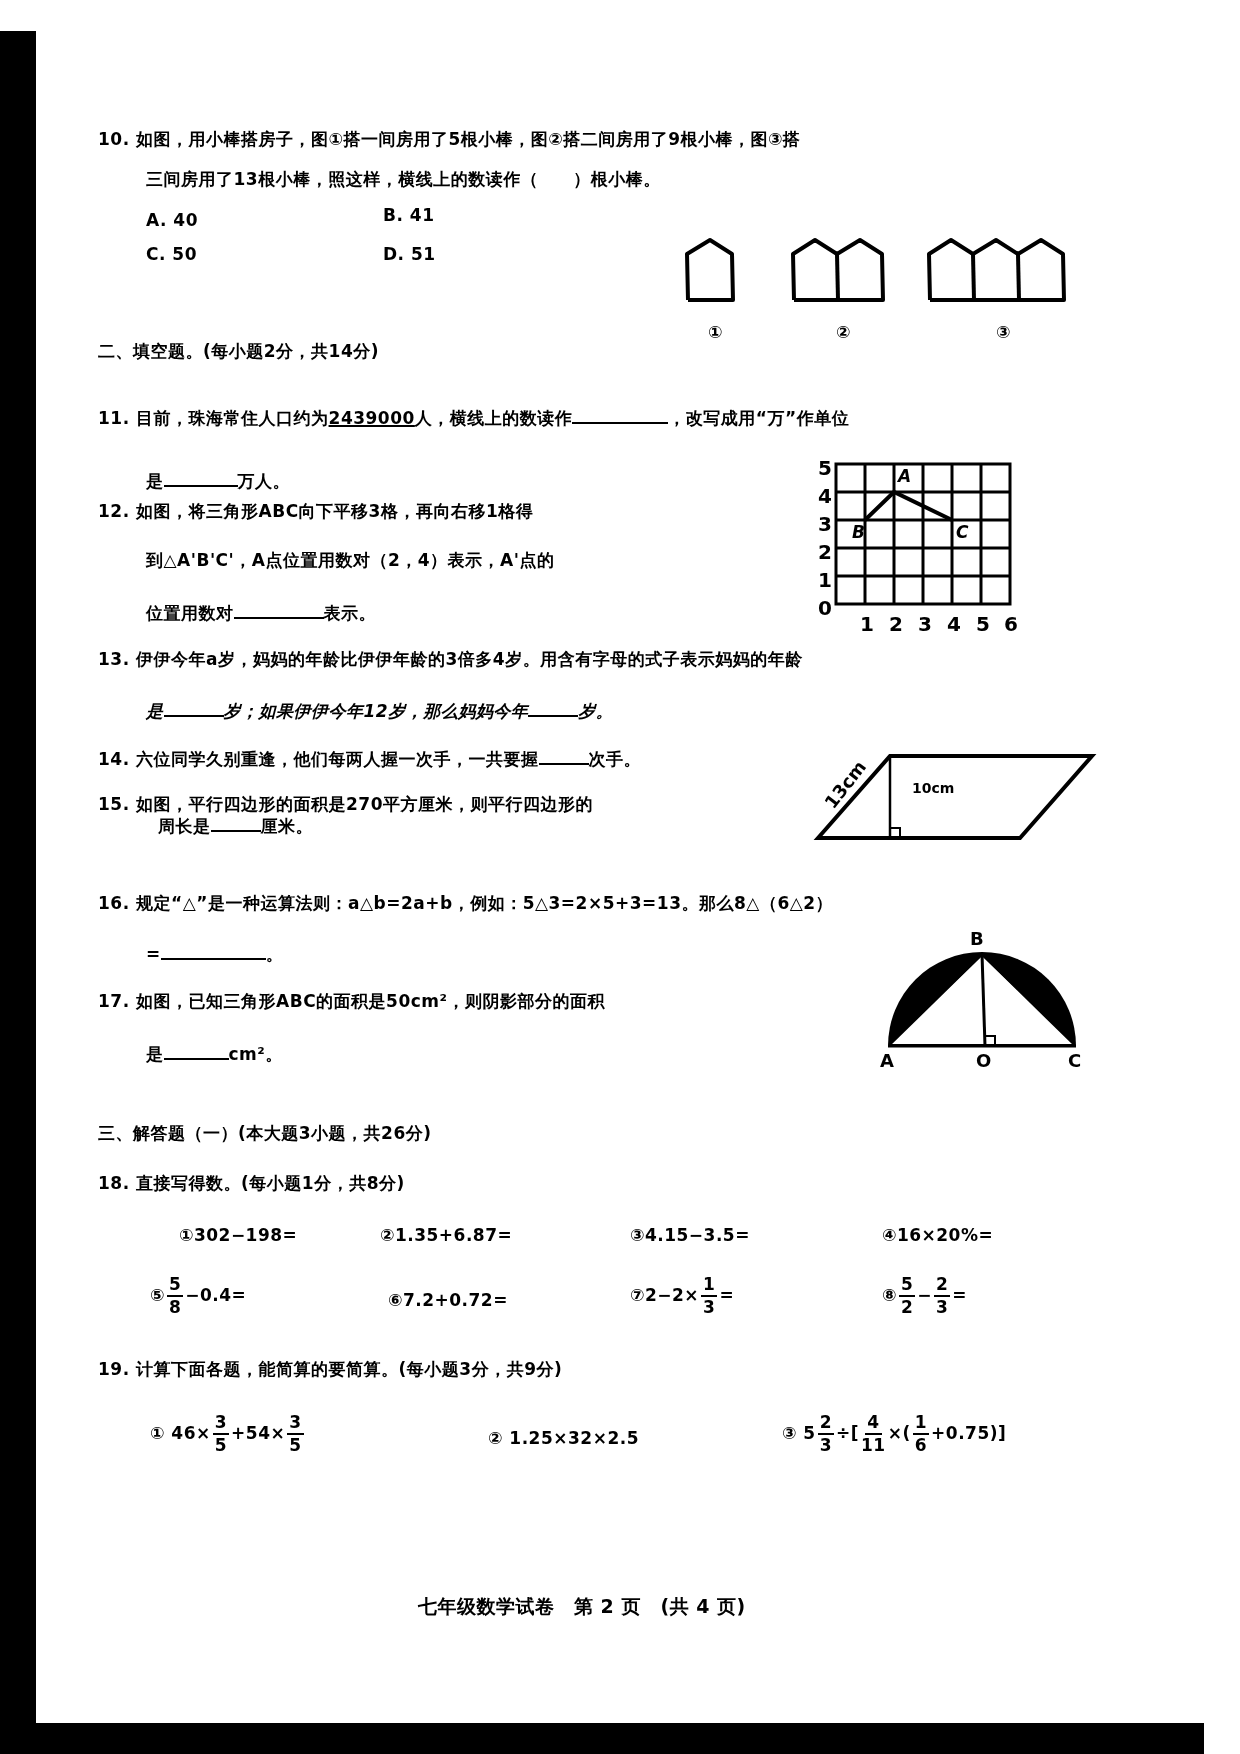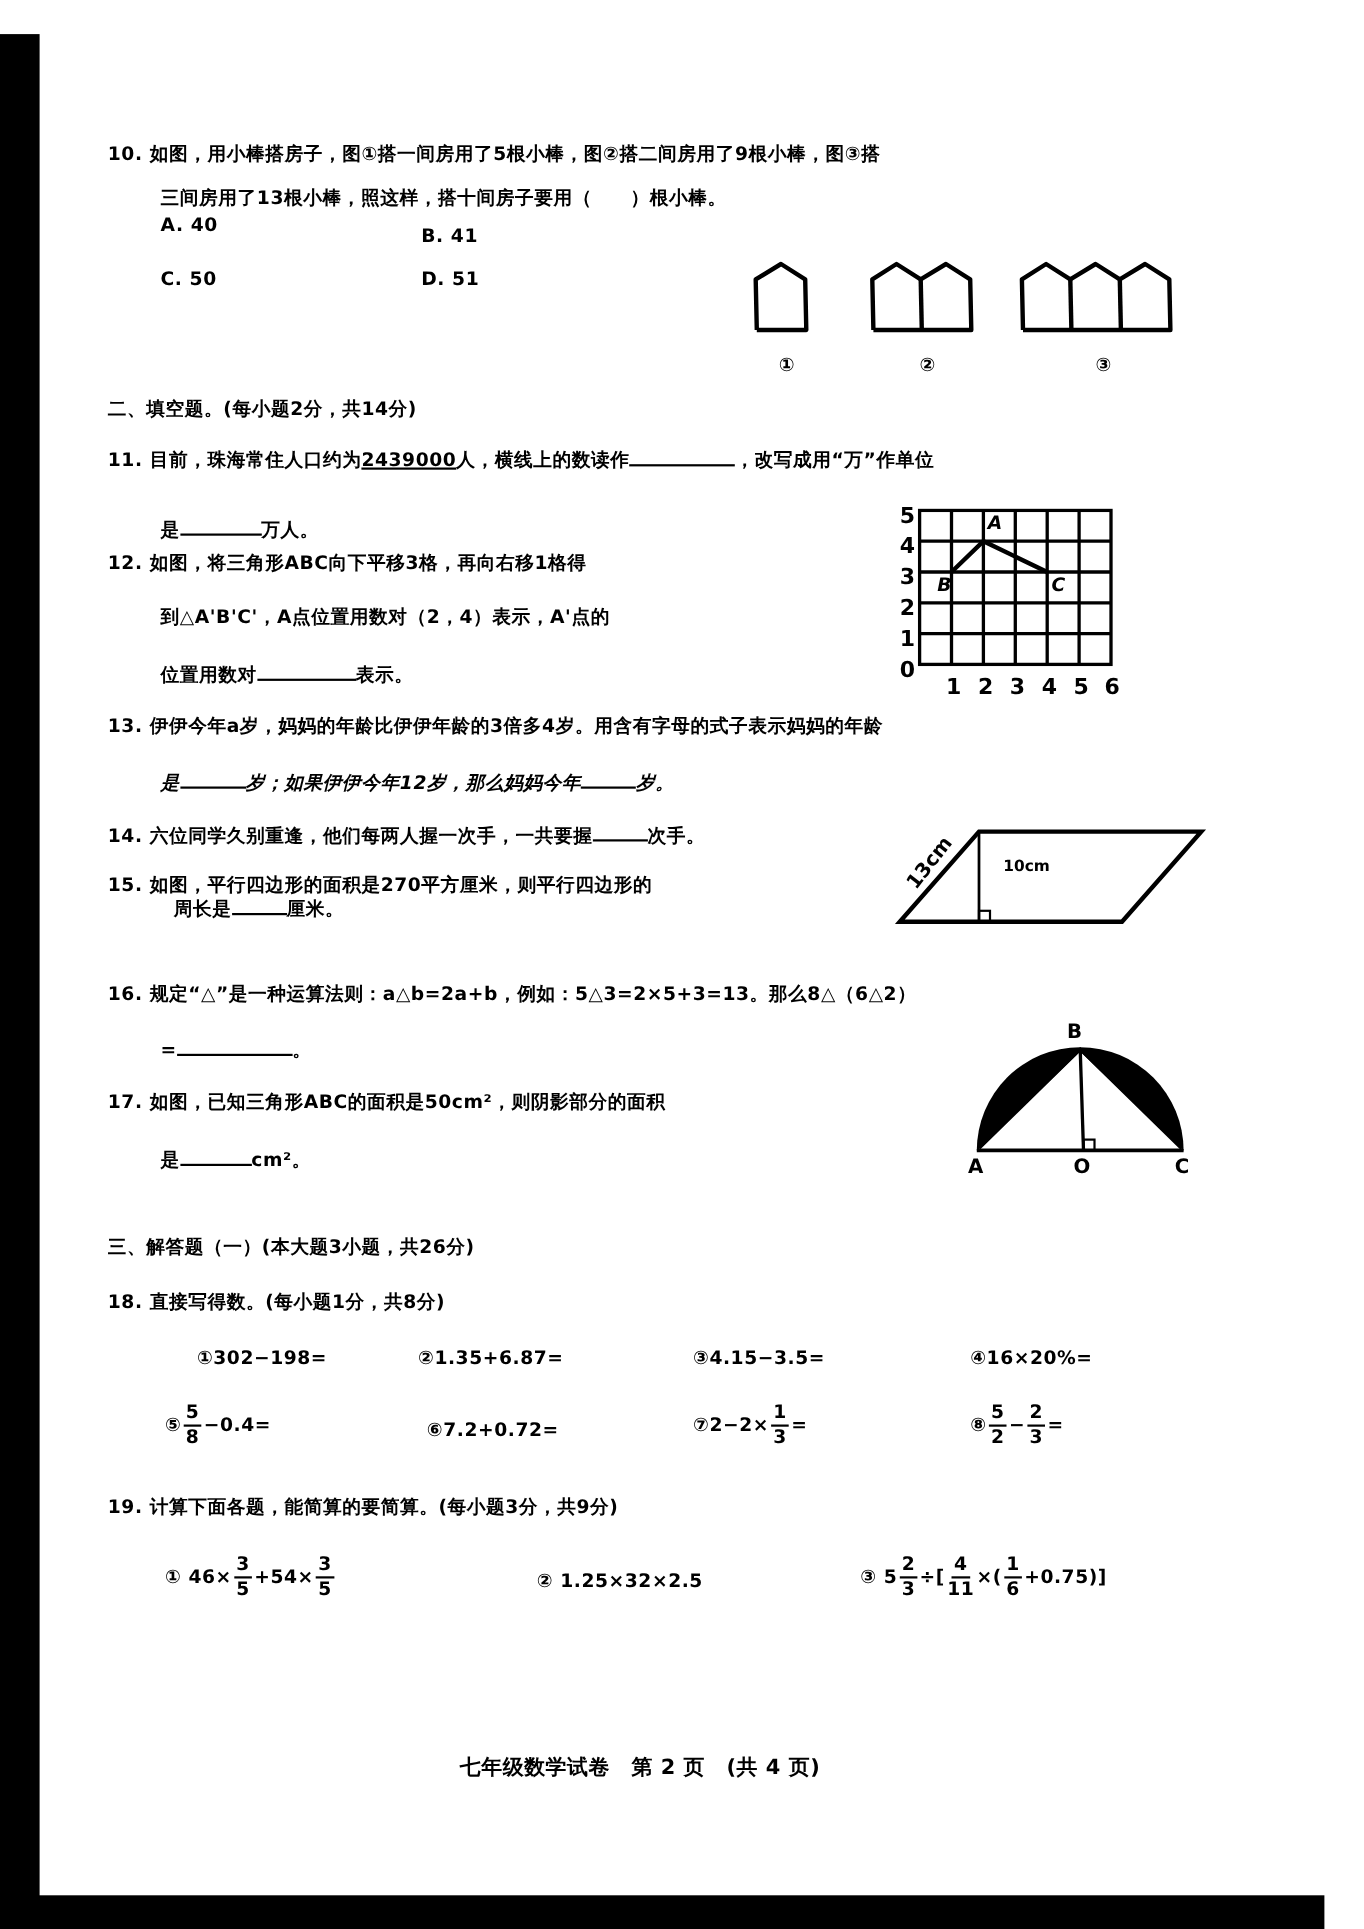--- a/index.html
+++ b/index.html
@@ -17,41 +17,41 @@
   .lbl { position:absolute; font-weight:bold; font-size:20px; }
   .ilbl { position:absolute; font-weight:bold; font-style:italic; font-size:17px; }
 </style>
 </head>
 <body>
 
 <div class="bar-left"></div>
 <div class="bar-bottom"></div>
 
 <div class="line" style="left:98px;top:128px;">10. 如图，用小棒搭房子，图①搭一间房用了5根小棒，图②搭二间房用了9根小棒，图③搭</div>
-<div class="line" style="left:146px;top:168px;">三间房用了13根小棒，照这样，搭十间房子要用（　　）根小棒。</div>
-<div class="line" style="left:146px;top:195px;">A. 40</div>
+<div class="line" style="left:146px;top:168px;">三间房用了13根小棒，照这样，横线上的数读作（　　）根小棒。</div>
+<div class="line" style="left:146px;top:210px;">A. 40</div>
 <div class="line" style="left:383px;top:205px;">B. 41</div>
 <div class="line" style="left:146px;top:244px;">C. 50</div>
 <div class="line" style="left:383px;top:244px;">D. 51</div>
 
 <svg class="fig" style="left:680px;top:232px;" width="420" height="80">
   <g fill="none" stroke="#000" stroke-width="4" stroke-linejoin="round">
     <polyline points="8,68 7,22 30,8 52,22 53,68 8,68"></polyline>
     <polyline points="114,68 113,22 135,8 157,22 180,8 202,22 203,68 114,68"></polyline>
     <line x1="157" y1="22" x2="158" y2="68"></line>
     <polyline points="250,68 249,22 271,8 293,22 316,8 338,22 361,8 383,22 384,68 250,68"></polyline>
     <line x1="293" y1="22" x2="294" y2="68"></line>
     <line x1="338" y1="22" x2="339" y2="68"></line>
   </g>
 </svg>
 <div class="line" style="left:708px;top:322px;">①</div>
 <div class="line" style="left:836px;top:322px;">②</div>
 <div class="line" style="left:996px;top:322px;">③</div>
 
-<div class="line" style="left:98px;top:360px;">二、填空题。(每小题2分，共14分)</div>
+<div class="line" style="left:98px;top:340px;">二、填空题。(每小题2分，共14分)</div>
 
 <div class="line" style="left:98px;top:404px;">
   <span>11. 目前，珠海常住人口约为</span><span class="ul">2439000</span><span>人，横线上的数读作</span><span class="blank" style="width:96px"></span><span>，改写成用“万”作单位</span>
 </div>
 <div class="line" style="left:146px;top:454px;margin-top:13px;">
   <span>是</span><span class="blank" style="width:74px"></span><span>万人。</span>
 </div>
 
 <div class="line" style="left:98px;top:500px;">12. 如图，将三角形ABC向下平移3格，再向右移1格得</div>
 <div class="line" style="left:146px;top:549px;">到△A'B'C'，A点位置用数对（2，4）表示，A'点的</div>

